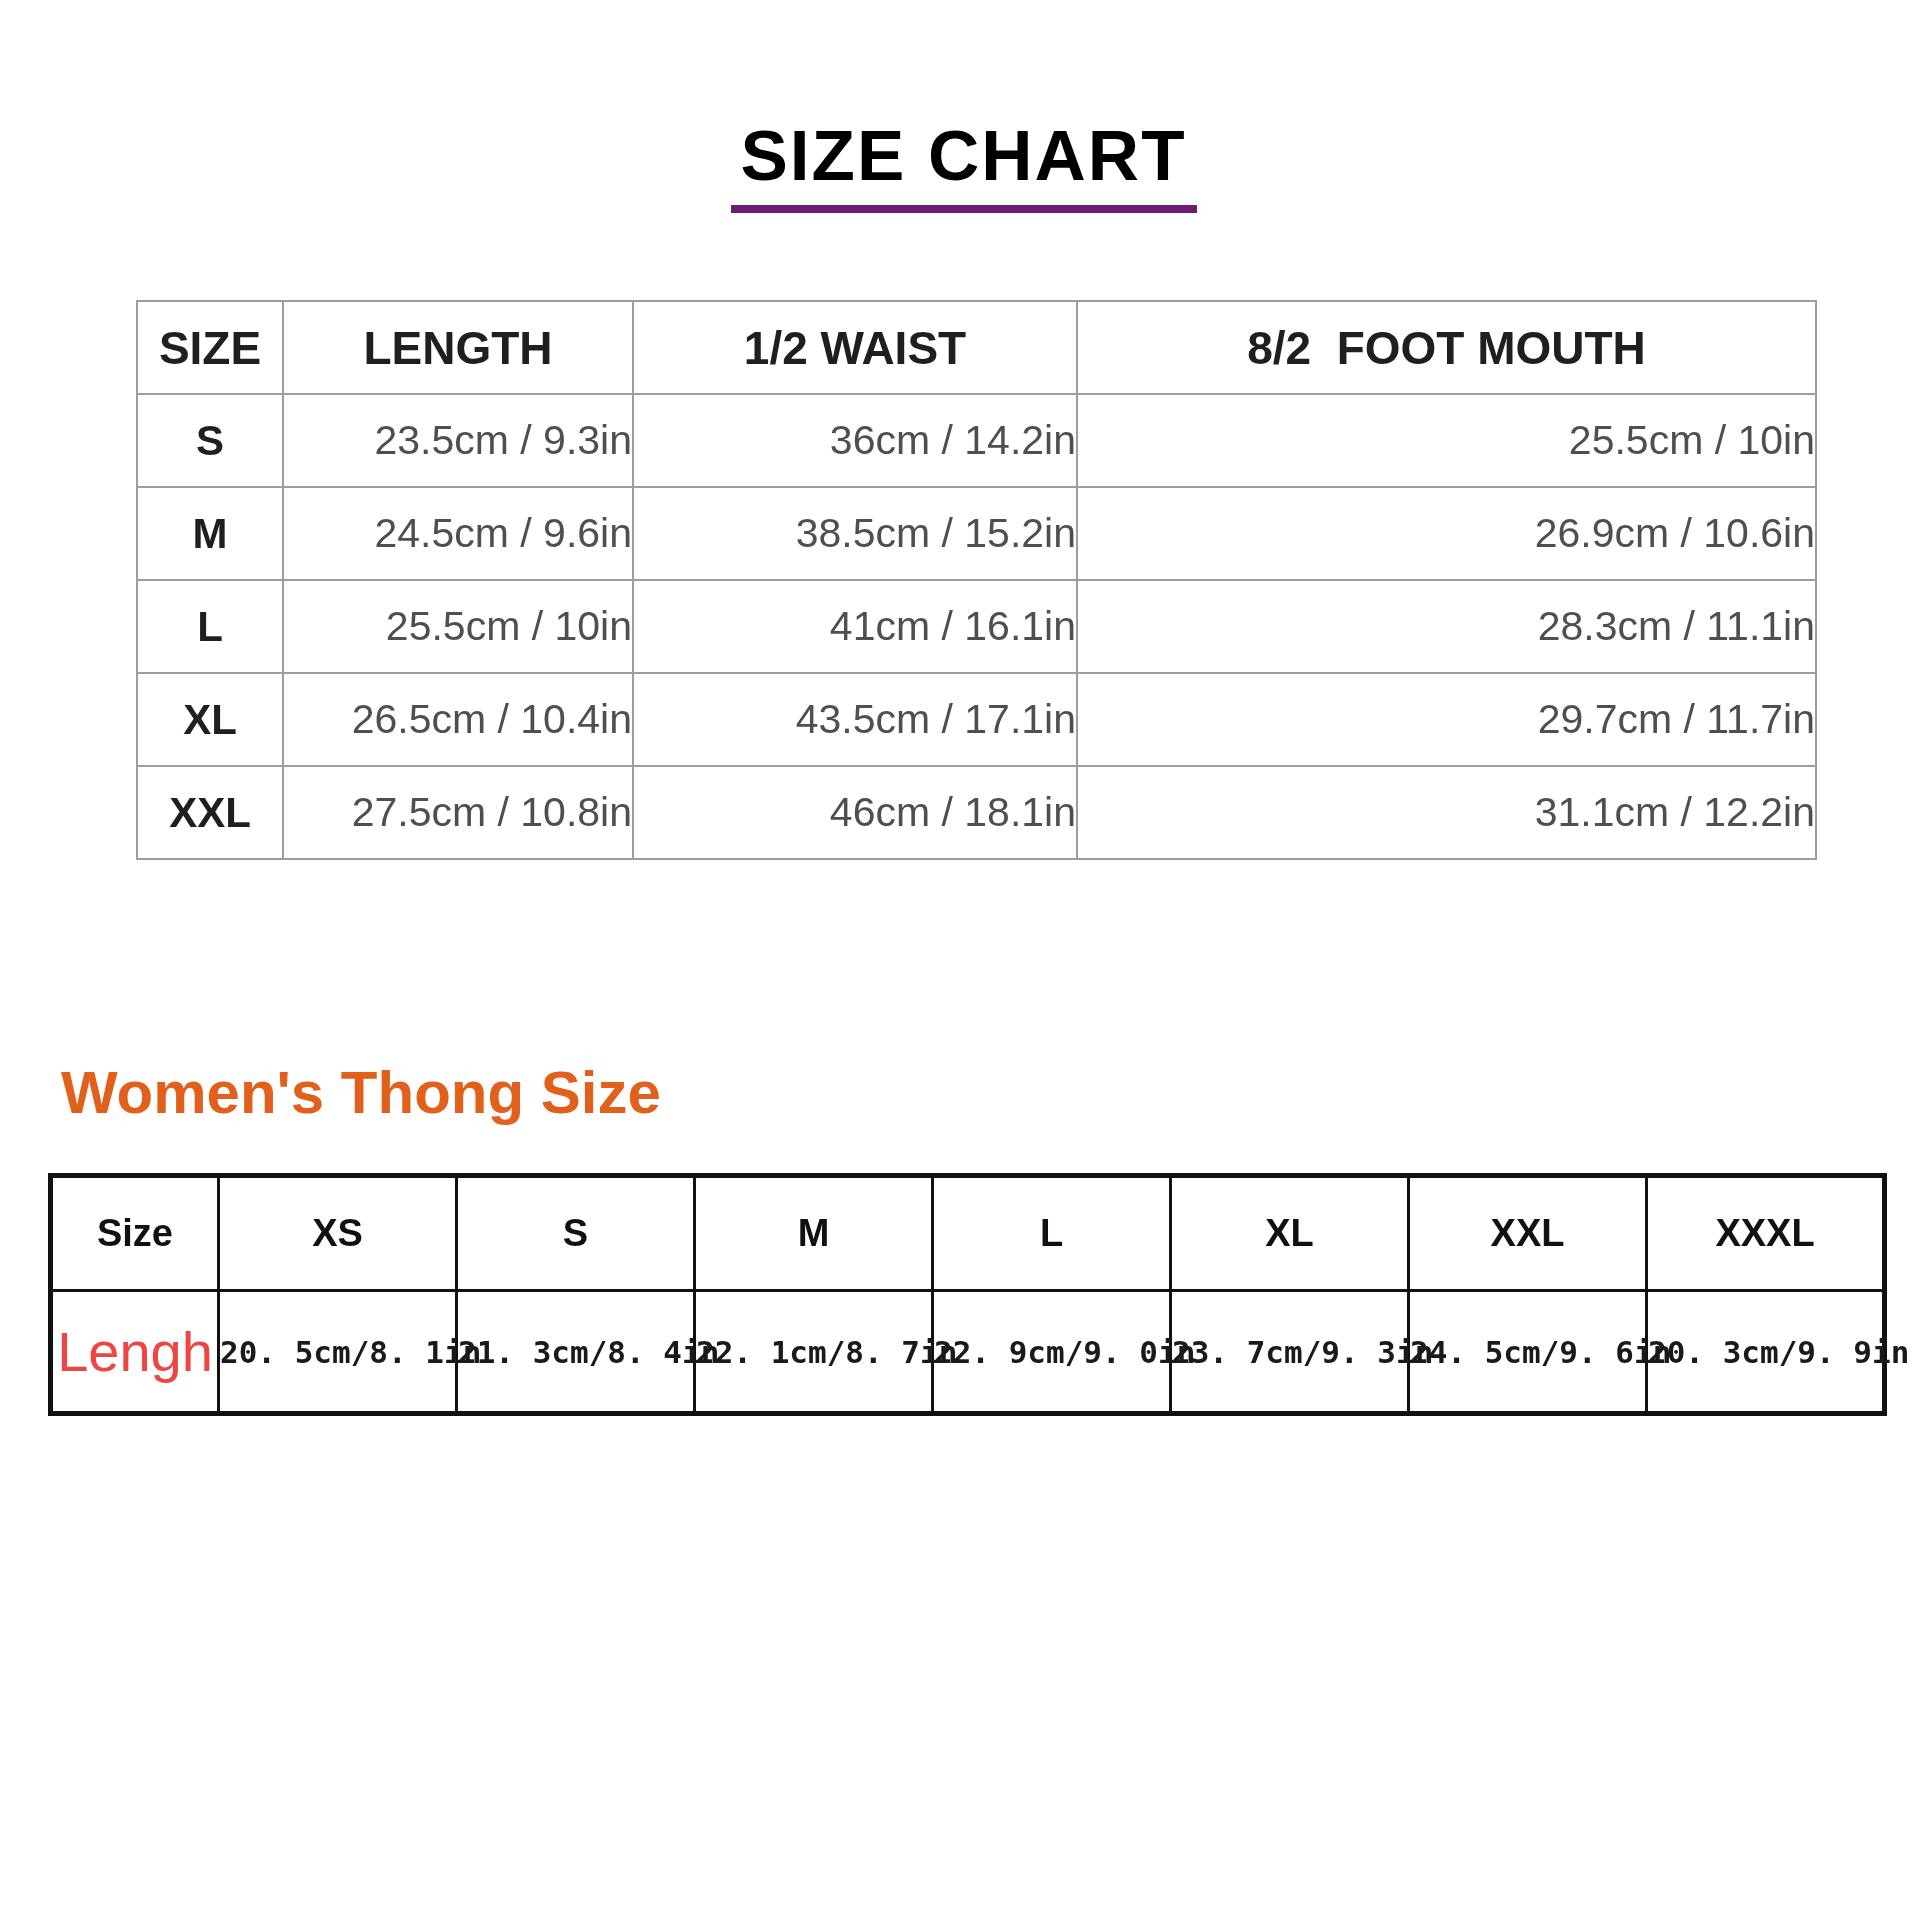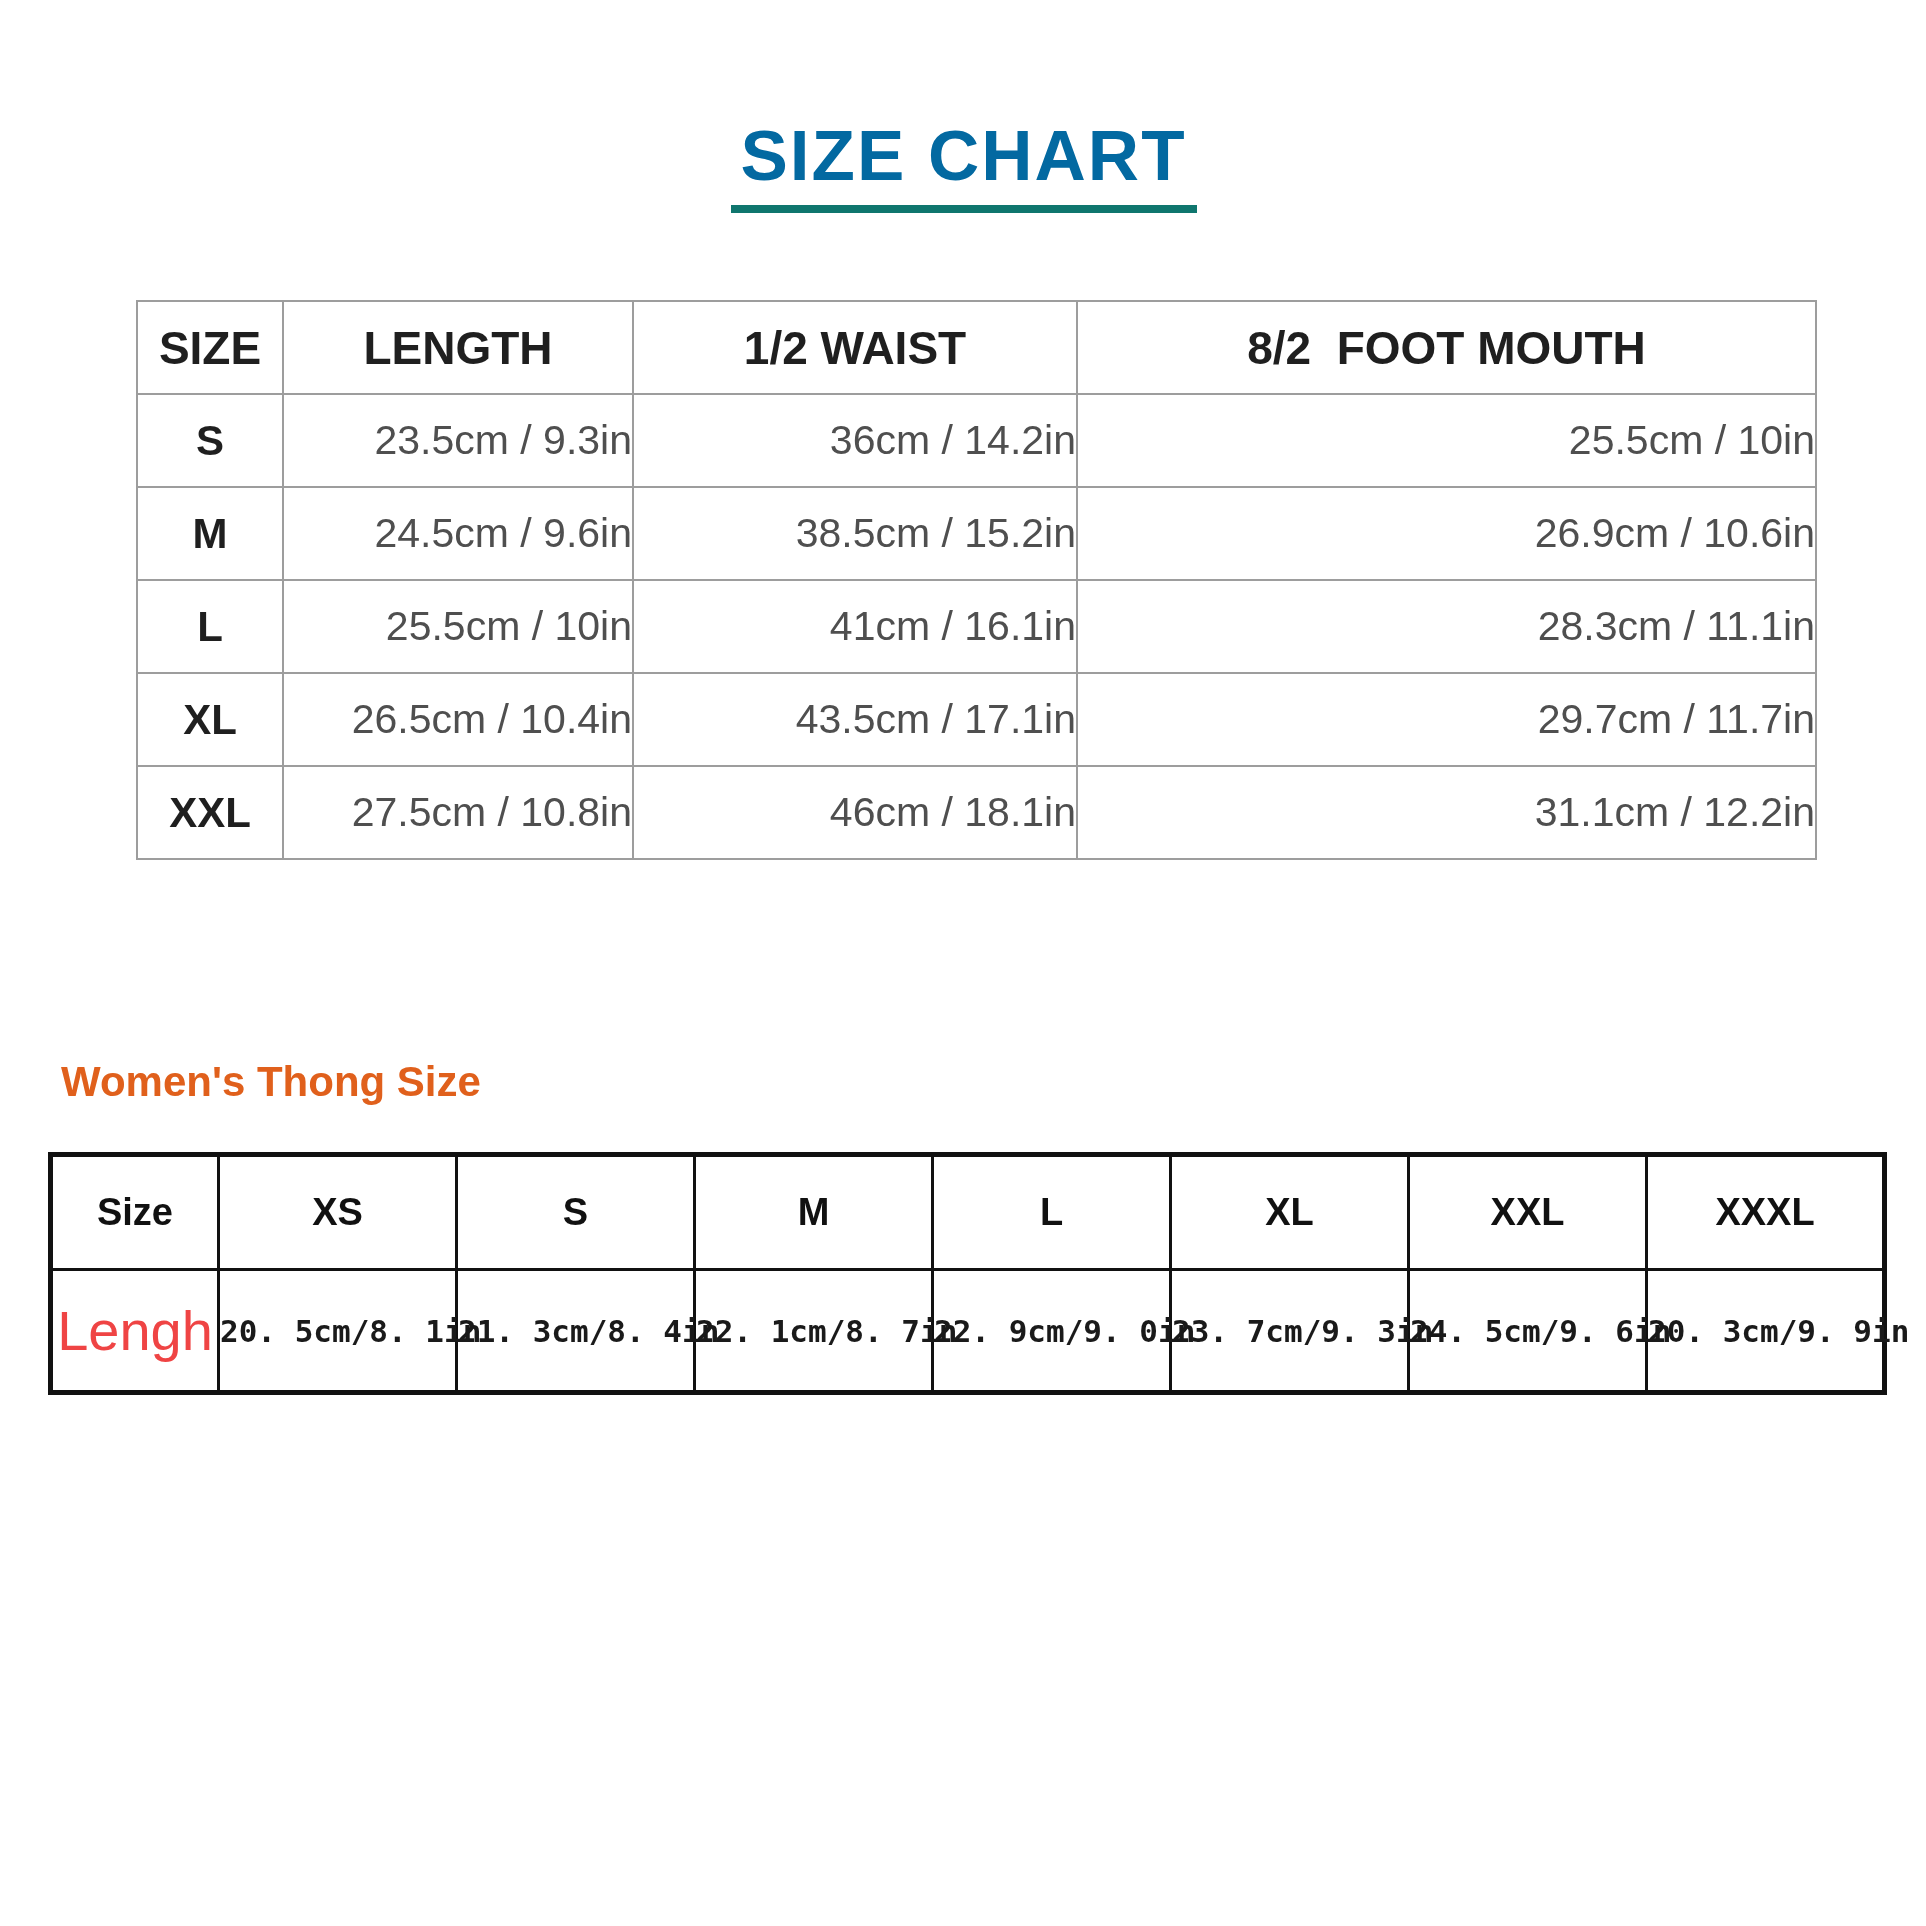--- a/index.html
+++ b/index.html
@@ -17,22 +17,22 @@
   
   .title1-wrap {
     padding-top: 117px;
     text-align: center;
   }
   .title1 {
     display: inline-block;
     font-size: 71px;
     font-weight: bold;
     letter-spacing: 2px;
-    color: #0369a1;
-    border-bottom: 8px solid #0f766e;
+    color: #000000;
+    border-bottom: 8px solid #701a75;
     padding: 0 10px 10px 10px;
     line-height: 1.1;
   }
   
   table.t1 {
     border-collapse: collapse;
     table-layout: fixed;
     width: 1678px;
     margin: 87px 0 0 136px;
     background: #ffffff;
@@ -57,21 +57,21 @@
   }
   table.t1 td.v {
     font-size: 41px;
     font-weight: normal;
     color: #4f4f4f;
     text-align: right;
   }
   
   .title2 {
     margin: 198px 0 0 61px;
-    font-size: 42px;
+    font-size: 60px;
     font-weight: bold;
     line-height: 1.15;
     color: #e0601c;
   }
   
   table.t2 {
     border-collapse: collapse;
     table-layout: fixed;
     width: 1834px;
     margin: 46px 0 0 48px;

